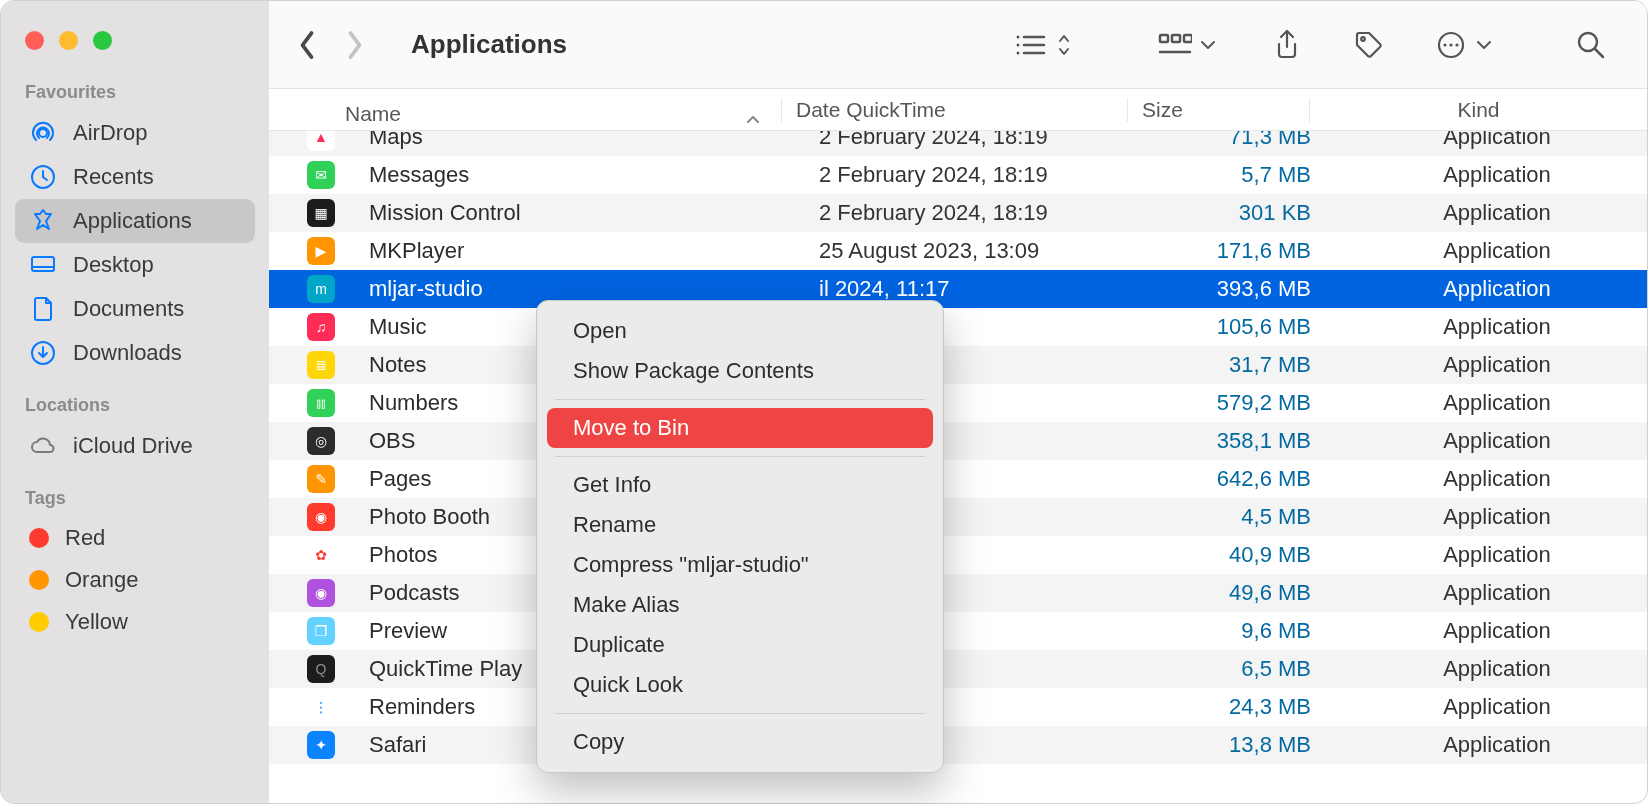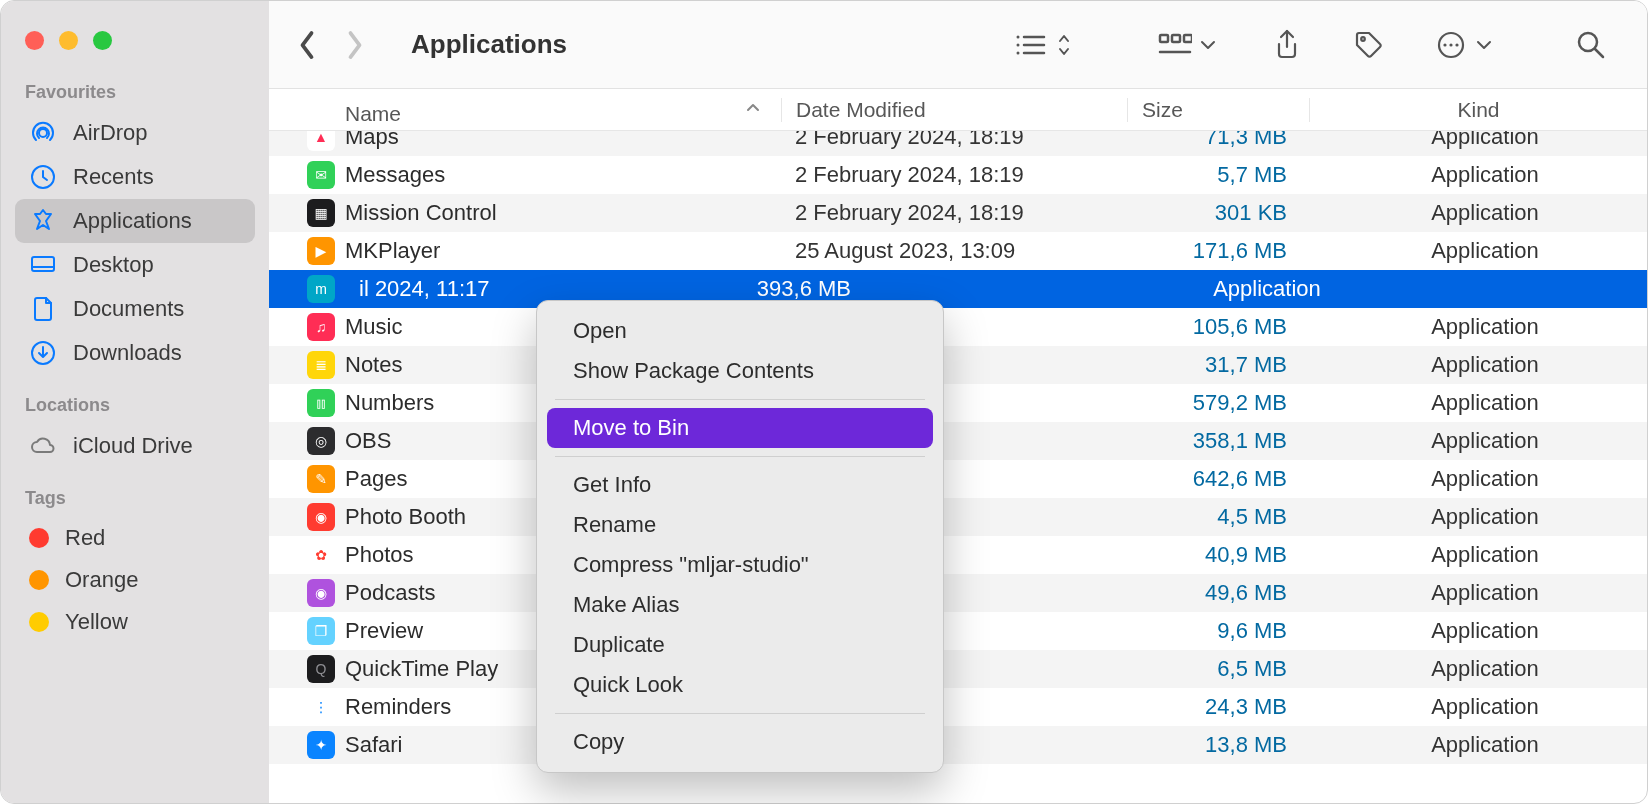--- a/index.html
+++ b/index.html
@@ -58,56 +58,56 @@
 .tb-group { display: flex; align-items: center; }
 .tb-group .chev { margin-left: -6px; }
 
 .list-header {
   display: flex; align-items:center;
   height: 42px; font-size: 21px; color: #575757;
   border-bottom: 1px solid #e6e6e6;
   background: #fff;
 }
 .col { padding: 0 14px; }
-.col-name { width: 512px; padding-left: 76px; display:flex; align-items:flex-start; justify-content:space-between; padding-right:20px;margin-top:8px; }
+.col-name { width: 512px; padding-left: 76px; display:flex; align-items:flex-end; justify-content:space-between; padding-right:20px;margin-top:8px; }
 .col-date { width: 346px; border-left: 1px solid #e6e6e6; }
 .col-size { width: 182px; text-align: left; border-left: 1px solid #e6e6e6; }
 .col-kind { flex: 1; border-left: 1px solid #e6e6e6; text-align: center; }
 
 .file-list { overflow: hidden; flex: 1; position: relative; }
 .file-row {
   display: flex; align-items: center;
   height: 38px; font-size: 22px; color: #2c2c2c;
   padding: 0;
 }
 .file-row.alt { background: #f4f4f4; }
 .file-row.selected { background: #0064e1; color: #fff; }
 .file-row.selected .c-size, .file-row.selected .c-date, .file-row.selected .c-kind { color: #fff; }
 .c-icon { width: 76px; display:flex; justify-content:flex-end; align-items:center; padding-right:10px; }
 .app-icon { width: 28px; height: 28px; border-radius: 6px; display:flex; align-items:center; justify-content:center; font-size:14px; }
-.c-name { width: 436px; white-space: nowrap; overflow: hidden; text-overflow: ellipsis; }
+.c-name { width: 436px; white-space: nowrap; overflow: hidden; text-overflow: ellipsis; margin-left: 24px; }
 .c-date { width: 346px; color: #333; padding-left: 14px; white-space: nowrap; }
 .c-size { width: 182px; text-align: right; color: #0369a1; padding-right: 22px; white-space: nowrap; }
 .c-kind { flex: 1; color: #333; padding-left: 14px; text-align: center; }
 .file-row.first-cut { margin-top: -13px; }
 
 .context-menu {
   position: absolute;
   top: 300px; left: 536px;
   width: 408px;
   background: #ebebeb;
   border: 1px solid #c7c7c7;
   border-radius: 12px;
   box-shadow: 0 18px 44px rgba(0,0,0,0.25);
   padding: 10px 0;
   font-size: 22px; color: #2d2d2d;
   z-index: 50;
 }
 .cm-item { padding: 7px 26px; border-radius: 8px; margin: 0 10px; }
-.cm-item.hover { background: #6d28d9; color: #fff; }
+.cm-item.hover { background: #ef4444; color: #fff; }
 .cm-sep { height: 1px; background: #cfcfcf; margin: 8px 18px; }
 </style>
 </head>
 <body>
 
 <div class="window">
 
   <aside class="sidebar">
     <div class="traffic-lights">
       <div class="traffic-light tl-red"></div>
@@ -288,21 +288,21 @@
       </div>
     </div>
 
     <div class="list-header">
       <div class="col col-name">
         <span>Name</span>
         <svg width="16" height="12" viewBox="0 0 16 12" fill="none" stroke="#888" stroke-width="2" stroke-linecap="round" stroke-linejoin="round">
             <polyline points="3,8 8,3 13,8"></polyline>
           </svg>
       </div>
-      <div class="col col-date">Date Modified</div>
+      <div class="col col-date">Date QuickTime</div>
       <div class="col col-size">Size</div>
       <div class="col col-kind">Kind</div>
     </div>
 
     <div class="file-list" id="file-list">
         <div class="file-row alt first-cut">
     <div class="c-icon">
       <span class="app-icon" style="background:#fff;color:#ff2d55">▲</span>
     </div>
     <div class="c-name">Maps</div>
@@ -334,20 +334,21 @@
     </div>
     <div class="c-name">MKPlayer</div>
     <div class="c-date">25 August 2023, 13:09</div>
     <div class="c-size">171,6 MB</div>
     <div class="c-kind">Application</div>
         </div>
         <div class="file-row alt selected">
     <div class="c-icon">
       <span class="app-icon" style="background:#00a6c7;color:#fff">m</span>
     </div>
+    <div class="c-name">mljar-studio</div>
     <div class="c-date">  il 2024, 11:17</div>
     <div class="c-size">393,6 MB</div>
     <div class="c-kind">Application</div>
         </div>
         <div class="file-row">
     <div class="c-icon">
       <span class="app-icon" style="background:#ff2d55;color:#fff">♫</span>
     </div>
     <div class="c-name">Music</div>
     <div class="c-date">2024, 18:19</div>

